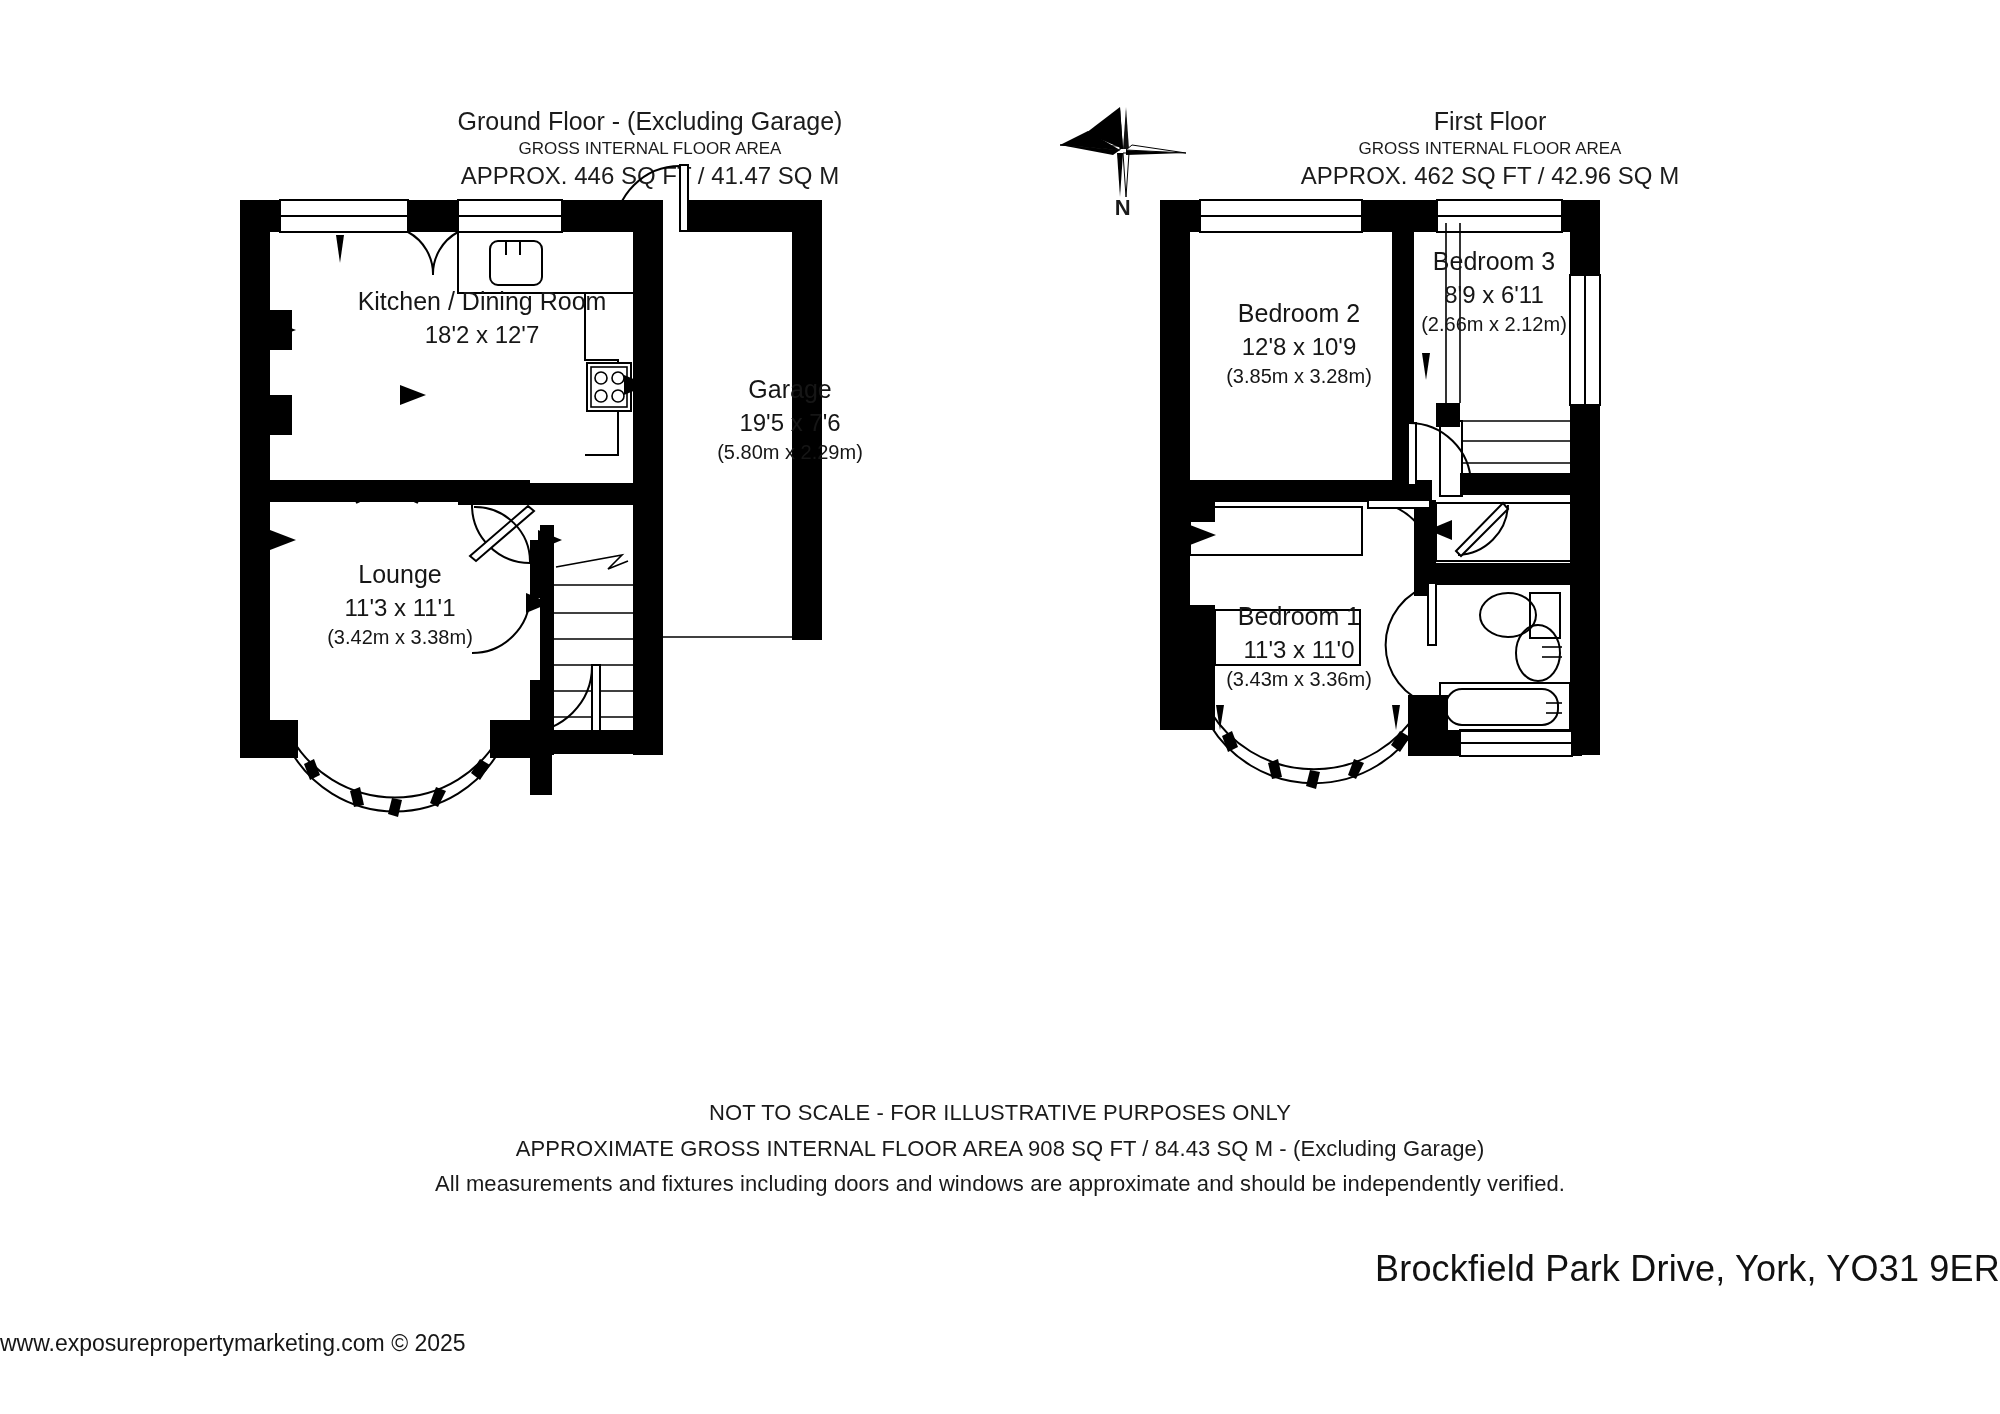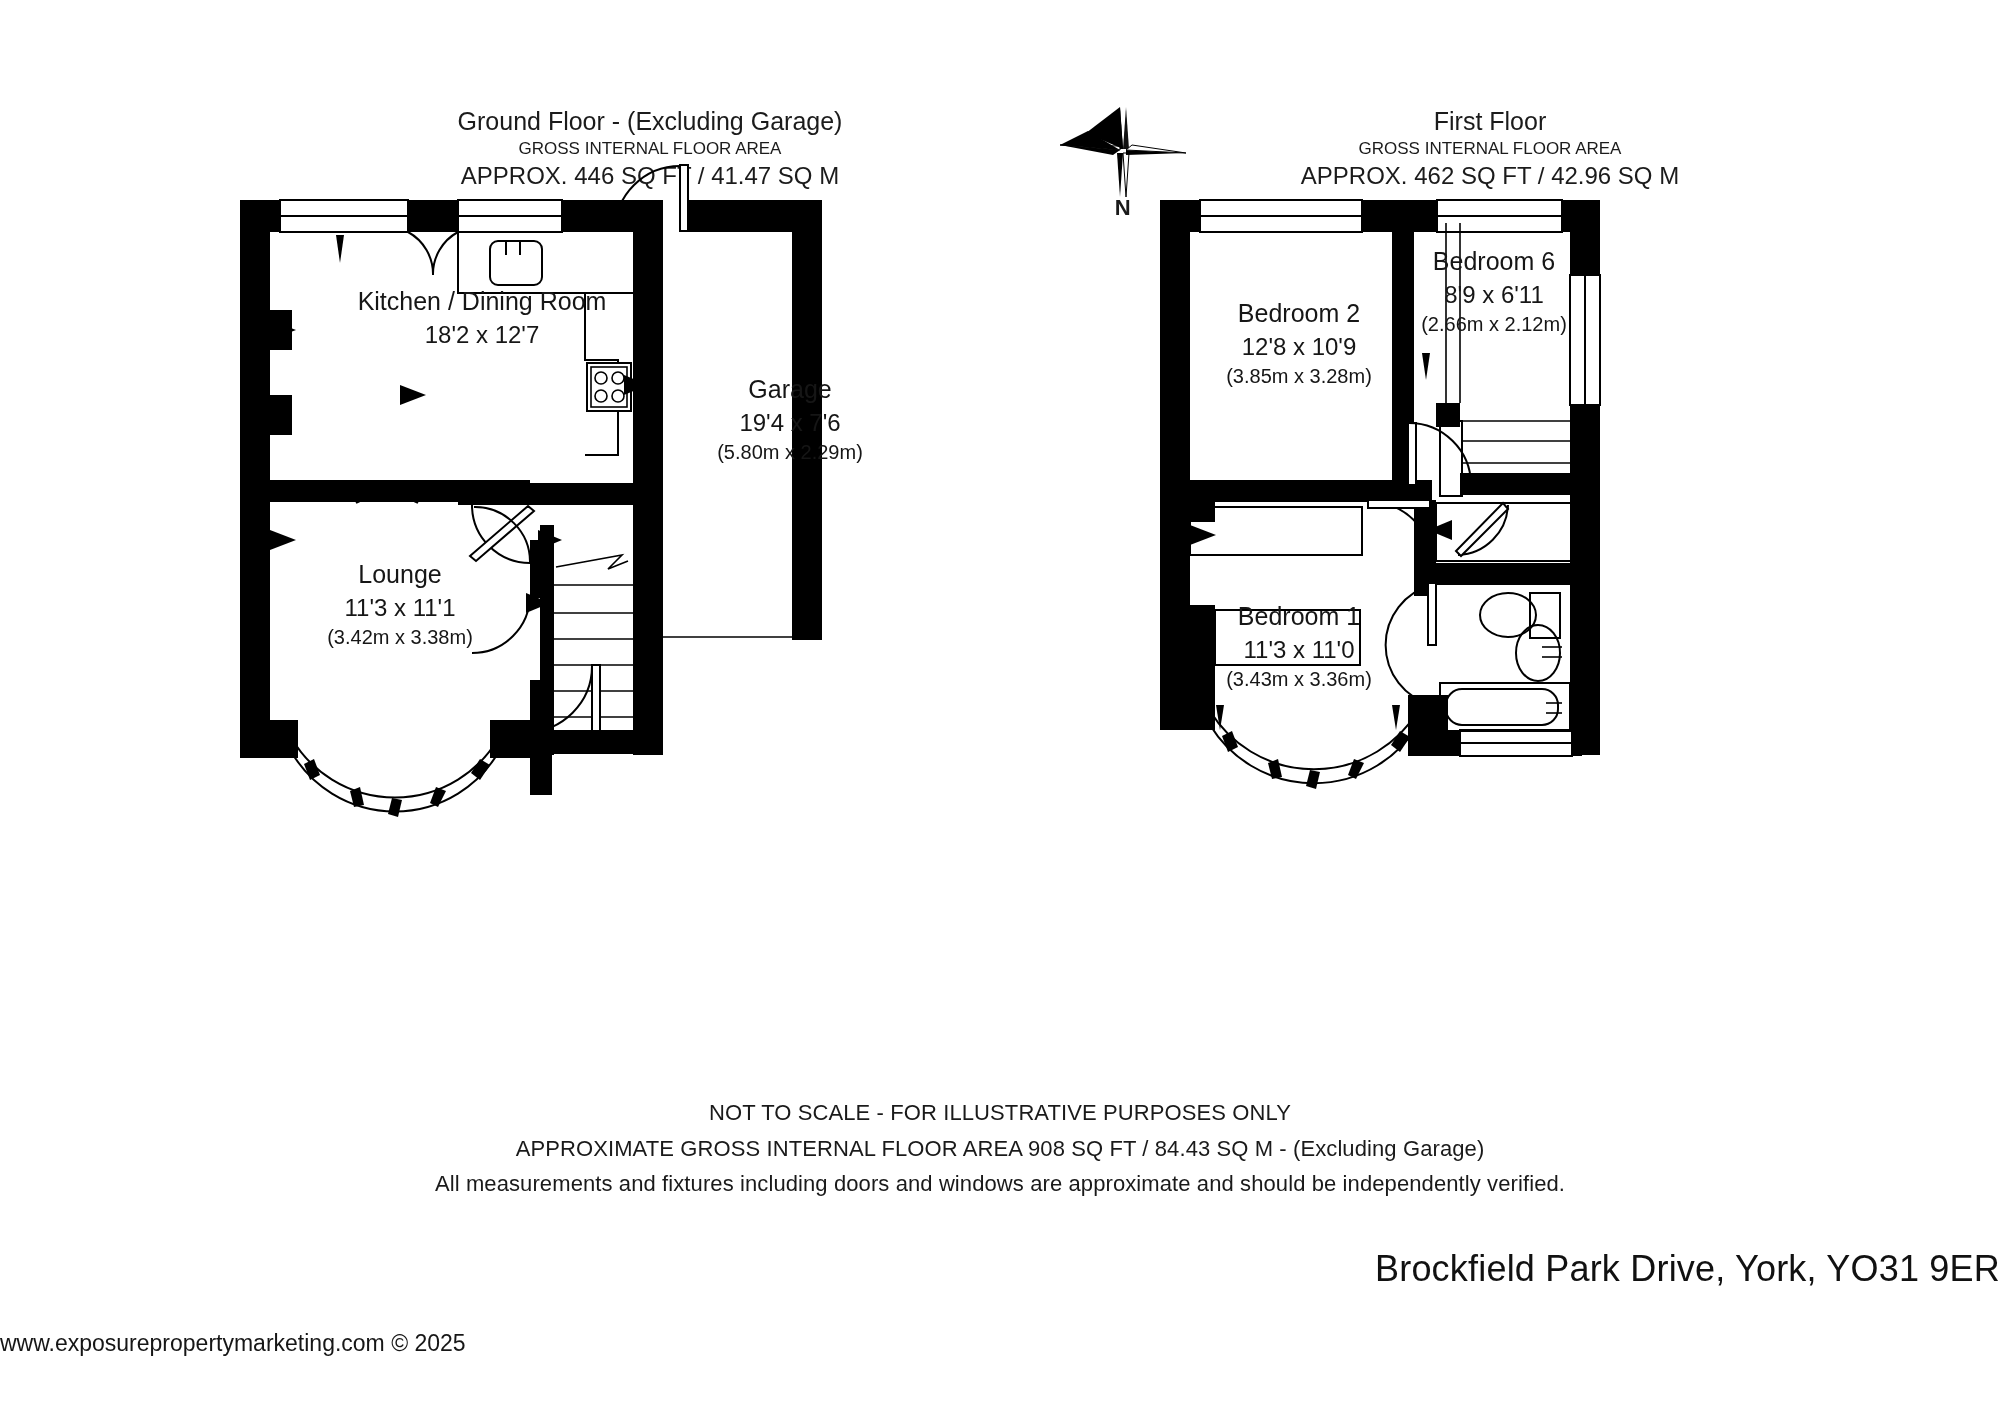--- a/index.html
+++ b/index.html
@@ -280,21 +280,21 @@
         <polygon points="286,368 310,378 286,388"></polygon>
       </g>
     </svg>
 
     <div class="room-label" style="left:62px; top:60px; width:360px;">
       <div class="rl-name">Kitchen / Dining Room</div>
       <div class="rl-imp">18'2 x 12'7</div>
     </div>
     <div class="room-label" style="left:400px; top:148px; width:300px;">
       <div class="rl-name">Garage</div>
-      <div class="rl-imp">19'4 x 7'6</div>
+      <div class="rl-imp">19'5 x 7'6</div>
       <div class="rl-met">(5.80m x 2.29m)</div>
     </div>
     <div class="room-label" style="left:10px; top:333px; width:300px;">
       <div class="rl-name">Lounge</div>
       <div class="rl-imp">11'3 x 11'1</div>
       <div class="rl-met">(3.42m x 3.38m)</div>
     </div>
   </div>
 
   <div class="plan-wrap" id="first-plan">
@@ -430,21 +430,21 @@
         <polygon points="262,128 270,128 266,155"></polygon>
       </g>
     </svg>
 
     <div class="room-label" style="left:-16px; top:72px; width:310px;">
       <div class="rl-name">Bedroom 2</div>
       <div class="rl-imp">12'8 x 10'9</div>
       <div class="rl-met">(3.85m x 3.28m)</div>
     </div>
     <div class="room-label" style="left:184px; top:20px; width:300px;">
-      <div class="rl-name">Bedroom 6</div>
+      <div class="rl-name">Bedroom 3</div>
       <div class="rl-imp">8'9 x 6'11</div>
       <div class="rl-met">(2.66m x 2.12m)</div>
     </div>
     <div class="room-label" style="left:-16px; top:375px; width:310px;">
       <div class="rl-name">Bedroom 1</div>
       <div class="rl-imp">11'3 x 11'0</div>
       <div class="rl-met">(3.43m x 3.36m)</div>
     </div>
   </div>
 

